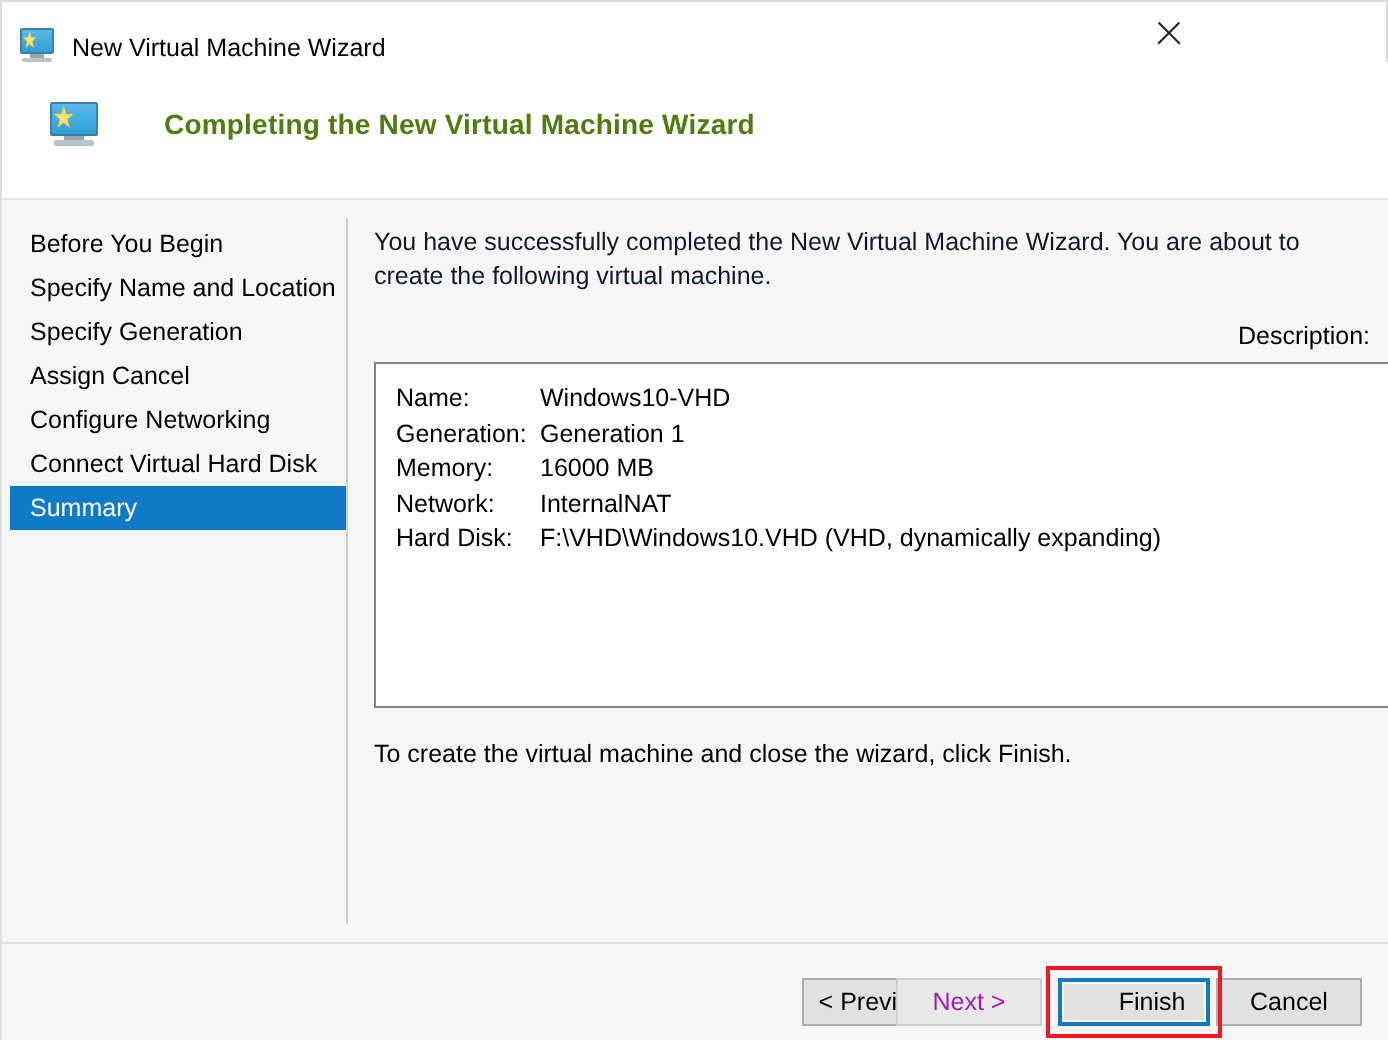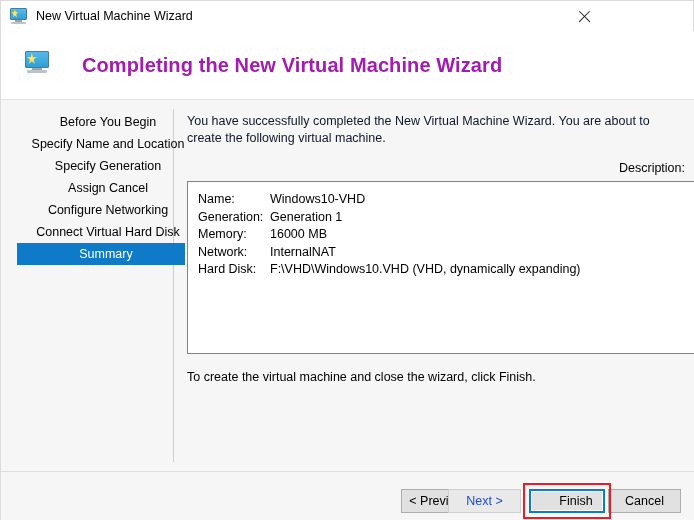--- a/index.html
+++ b/index.html
@@ -22,21 +22,21 @@
     border: 1px solid #dcdcdc;
   }
 
   
   .titlebar {
     position: absolute;
     left: 0; top: 0;
     width: 606px; height: 30px;
     background: #ffffff;
     display: flex;
-    align-items: center;
+    align-items: flex-end;
   }
   .titlebar-icon {
     margin-left: 9px;
     width: 17px; height: 17px;
     position: relative;
     flex: 0 0 auto;
   }
   .titlebar-text {
     margin-left: 9px;
     font-size: 12.5px;
@@ -107,23 +107,23 @@
     background: #ffffff;
   }
   .header-icon {
     position: absolute;
     left: 24px; top: 20px;
     width: 24px; height: 22px;
   }
   .header-title {
     position: absolute;
     left: 81px; top: 23px;
-    font-size: 20px;
+    font-size: 14px;
     font-weight: bold;
-    color: #a21caf;
+    color: #4d7c0f;
     letter-spacing: 0.1px;
   }
   .hr-top {
     position: absolute;
     left: 0; top: 98px;
     width: 694px; height: 1px;
     background: #e4e4e4;
   }
 
   
@@ -136,23 +136,22 @@
   .vdivider {
     position: absolute;
     left: 172px; top: 108px;
     width: 1px; height: 353px;
     background: #cfcfcf;
   }
 
   
   .sidebar {
     position: absolute;
-    left: 16px; top: 110px;
+    left: 4px; top: 110px;
     width: 172px;
-    text-align: center;
   }
   .nav-item {
     height: 22px;
     line-height: 22px;
     padding-left: 10px;
     font-size: 12.5px;
     color: #000;
     white-space: nowrap;
     cursor: default;
   }
@@ -225,21 +224,21 @@
     font-family: "Liberation Sans", sans-serif;
     font-size: 12.5px;
     color: #000;
     display: flex;
     align-items: center;
     justify-content: center;
     cursor: default;
     padding: 0;
   }
   .btn.disabled {
-    color: #1d4ed8;
+    color: #a21caf;
     border-color: #cfcfcf;
     background: #e9e9e9;
   }
   .btn-prev   { left: 364px; width: 76px; margin-left: 36px; }
   .btn-next   { left: 447px; width: 73px; }
   .btn-finish { left: 528px; width: 76px; border: 2px solid #0f7ac7; background: #e1e1e1; padding-left: 18px; }
   .btn-finish .inner {
     position: absolute;
     left: 0; top: 0; right: 0; bottom: 0;
     border: 1px solid #ffffff;

